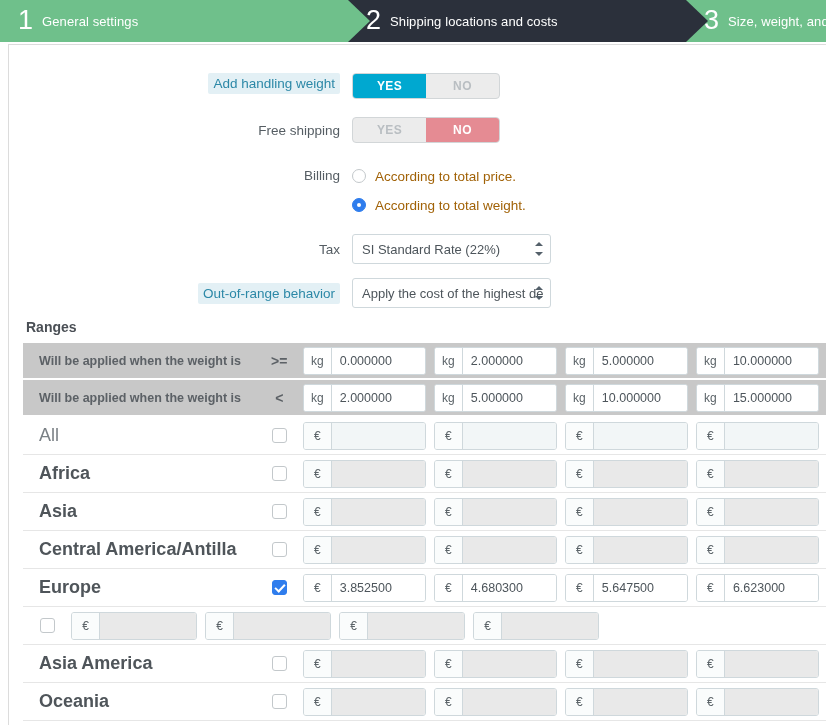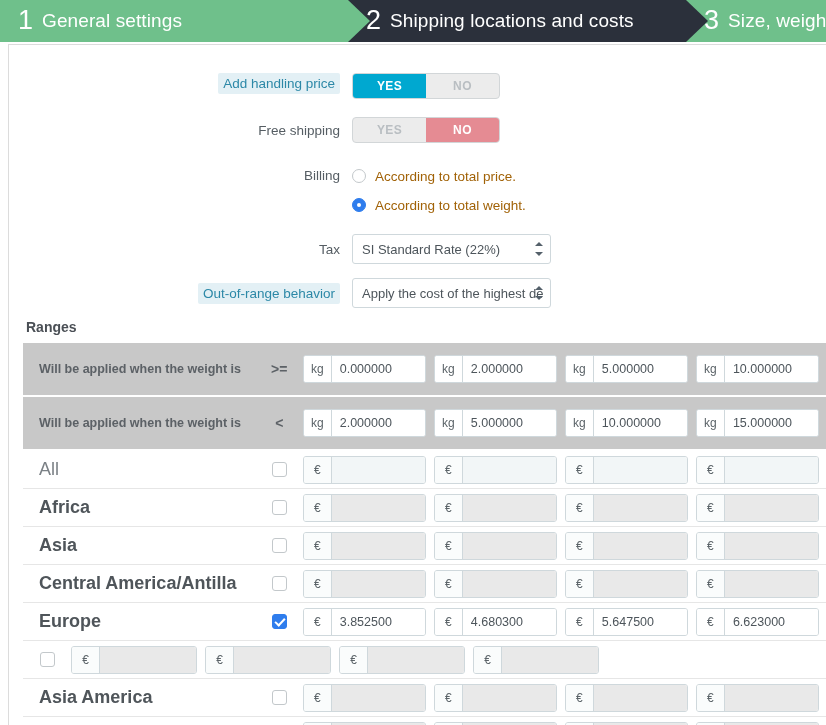--- a/index.html
+++ b/index.html
@@ -33,21 +33,21 @@
   .step-dark  { background: #2b303b; }
   .step-num {
     font-size: 27px;
     font-weight: 300;
     line-height: 1;
     margin-right: 9px;
     position: relative;
     top: -1px;
   }
   .step-label {
-    font-size: 19px;
+    font-size: 13px;
     font-weight: 400;
     letter-spacing: .1px;
   }
   .step-arrow {
     position: absolute;
     top: 0;
     width: 0; height: 0;
     border-top: 21px solid transparent;
     border-bottom: 21px solid transparent;
   }
@@ -179,21 +179,21 @@
     color: #4a4f55;
   }
   .rtable {
     position: absolute;
     left: 14px; top: 298px;
     width: 804px;
   }
   .hrow {
     display: flex;
     align-items: center;
-    height: 52px;
+    height: 35px;
     background: #c8c8c8;
     margin-bottom: 2px;
   }
   .hrow .htxt {
     width: 238px;
     padding-left: 16px;
     font-size: 12.5px;
     font-weight: 700;
     color: #5c6166;
   }
@@ -297,21 +297,21 @@
   <div class="step step-green" id="step3">
     <span class="step-num">3</span>
     <span class="step-label">Size, weight, and g</span>
   </div>
 </div>
 
 <div class="panel">
 
   <div class="form-row" style="margin-top:28px;">
     <div class="fl">
-      <span class="fl-hl">Add handling price</span>
+      <span class="fl-hl">Add handling weight</span>
     </div>
     <div class="switch">
       <span class="sw-on-yes">YES</span>
       <span>NO</span>
     </div>
   </div>
 
   <div class="form-row" style="margin-top:18px;">
     <div class="fl" style="padding-top:5px;">Free shipping</div>
     <div class="switch">

